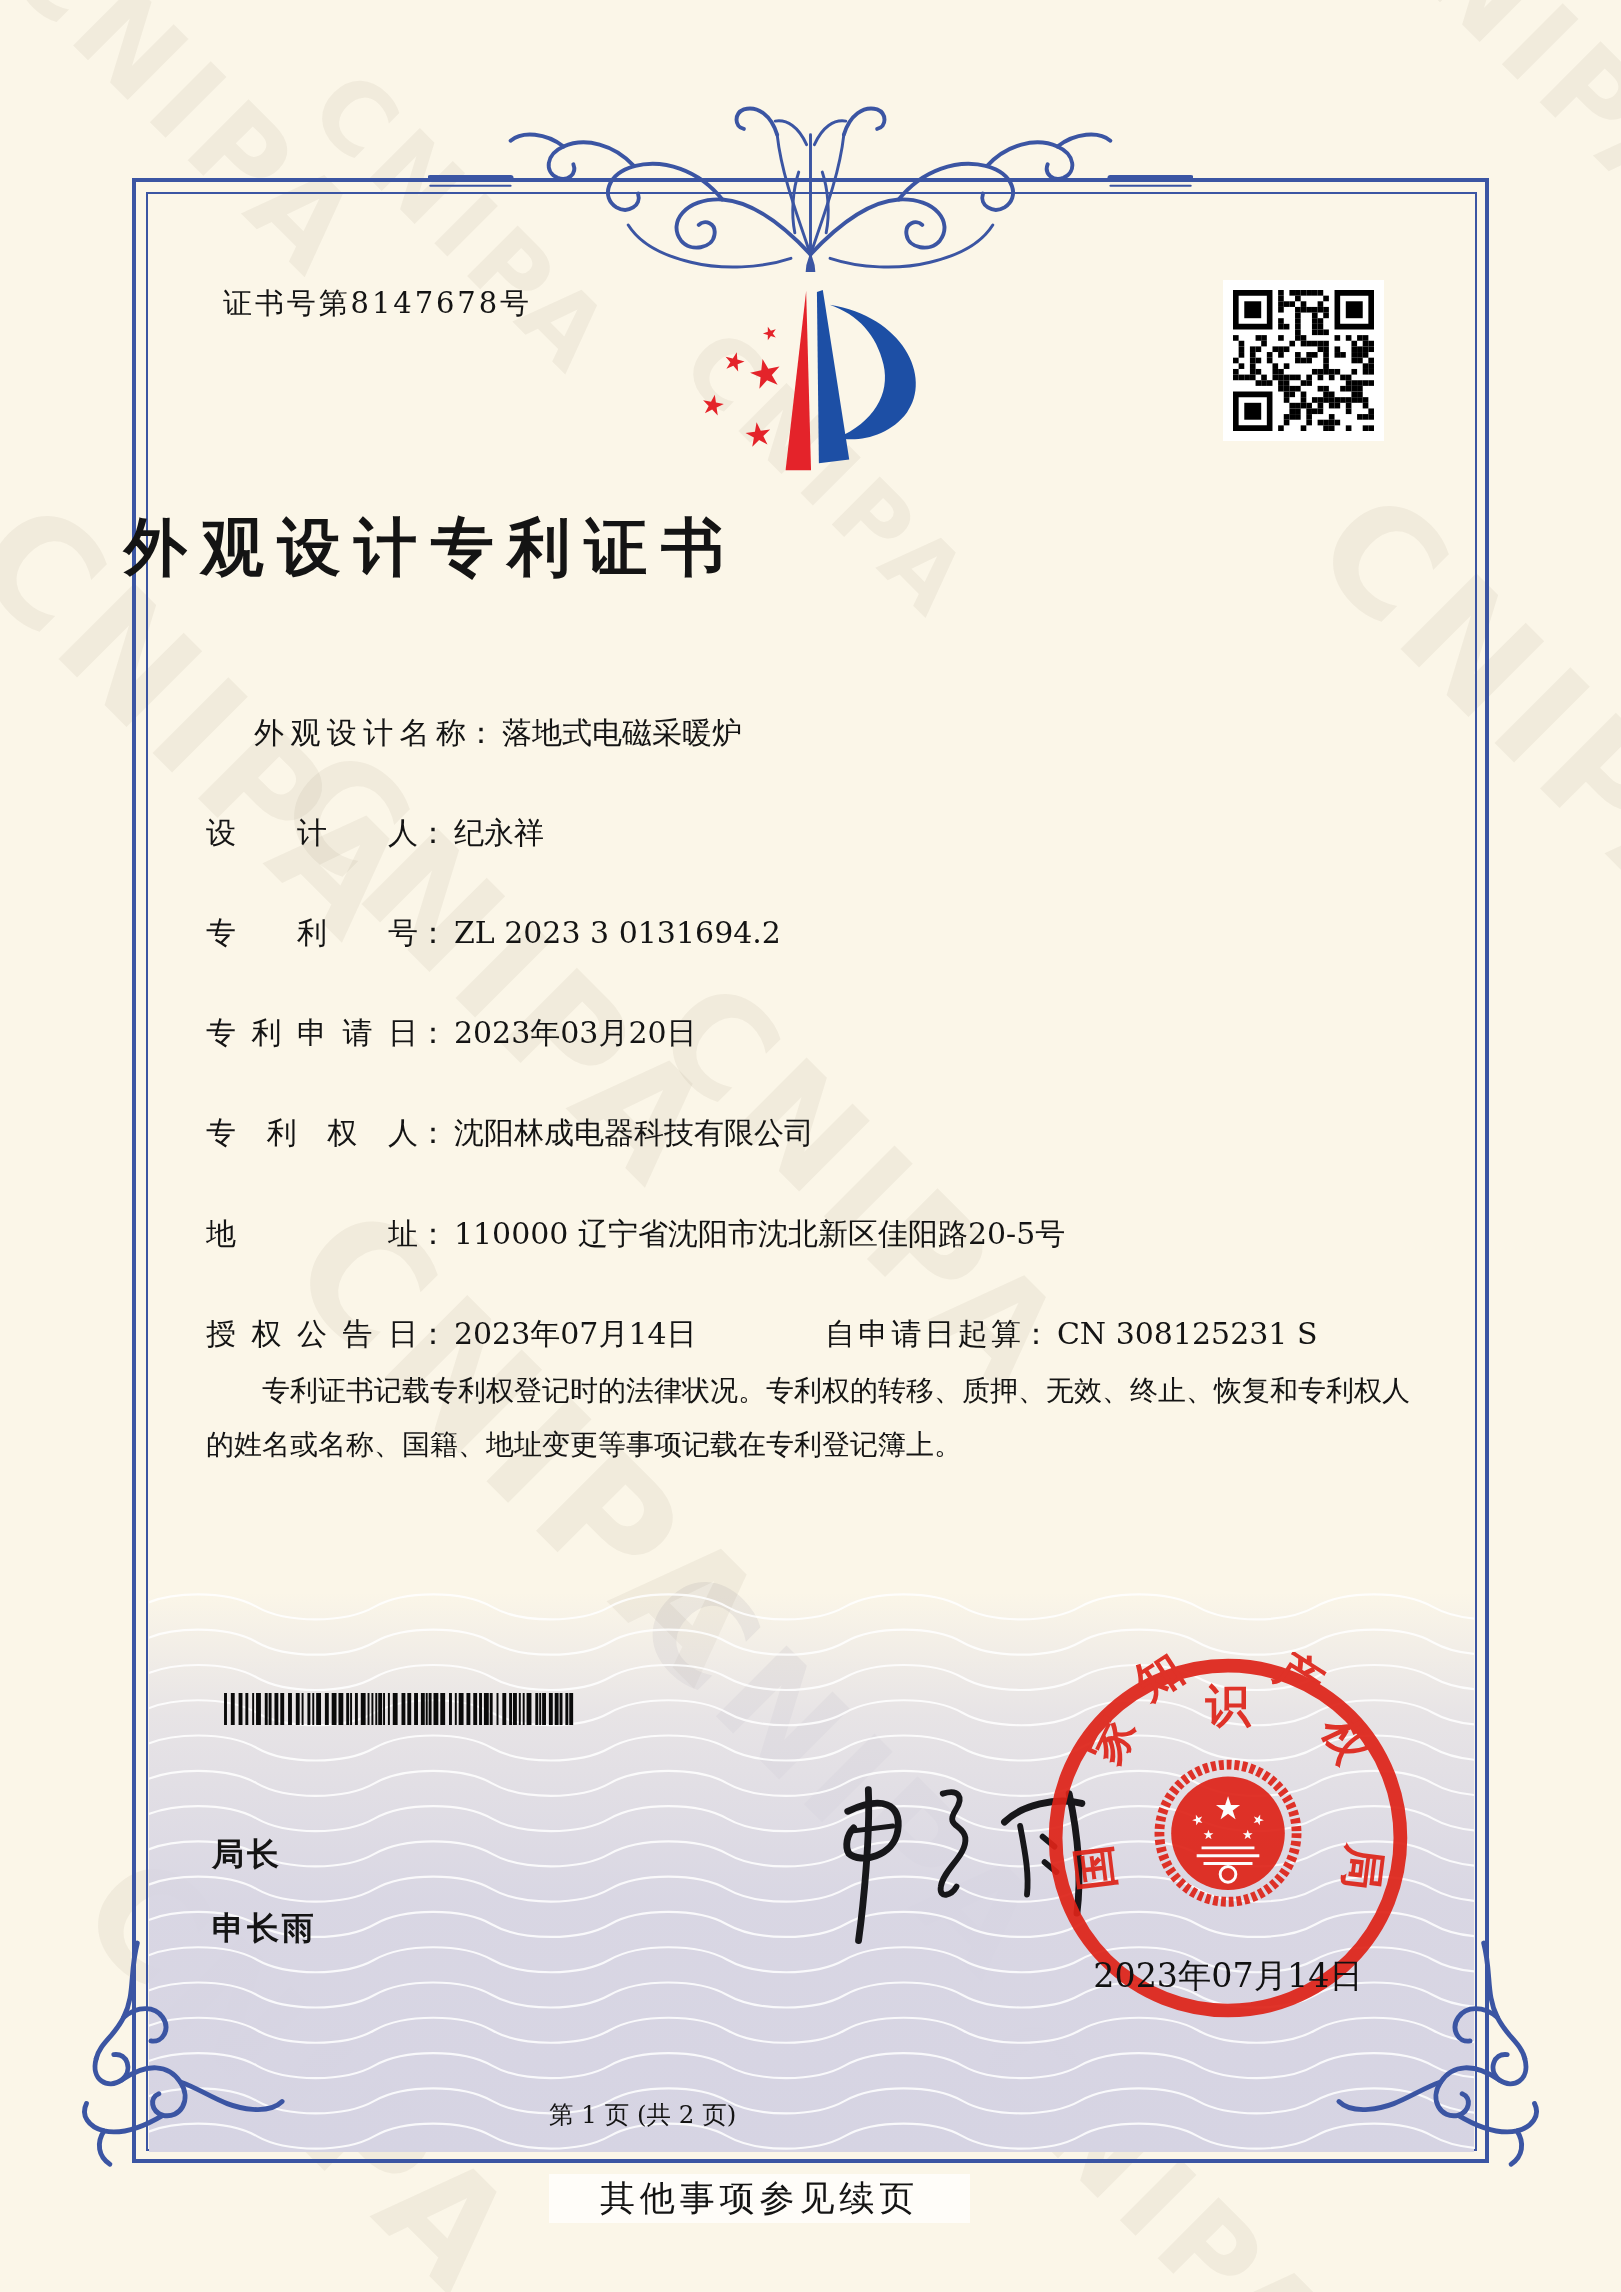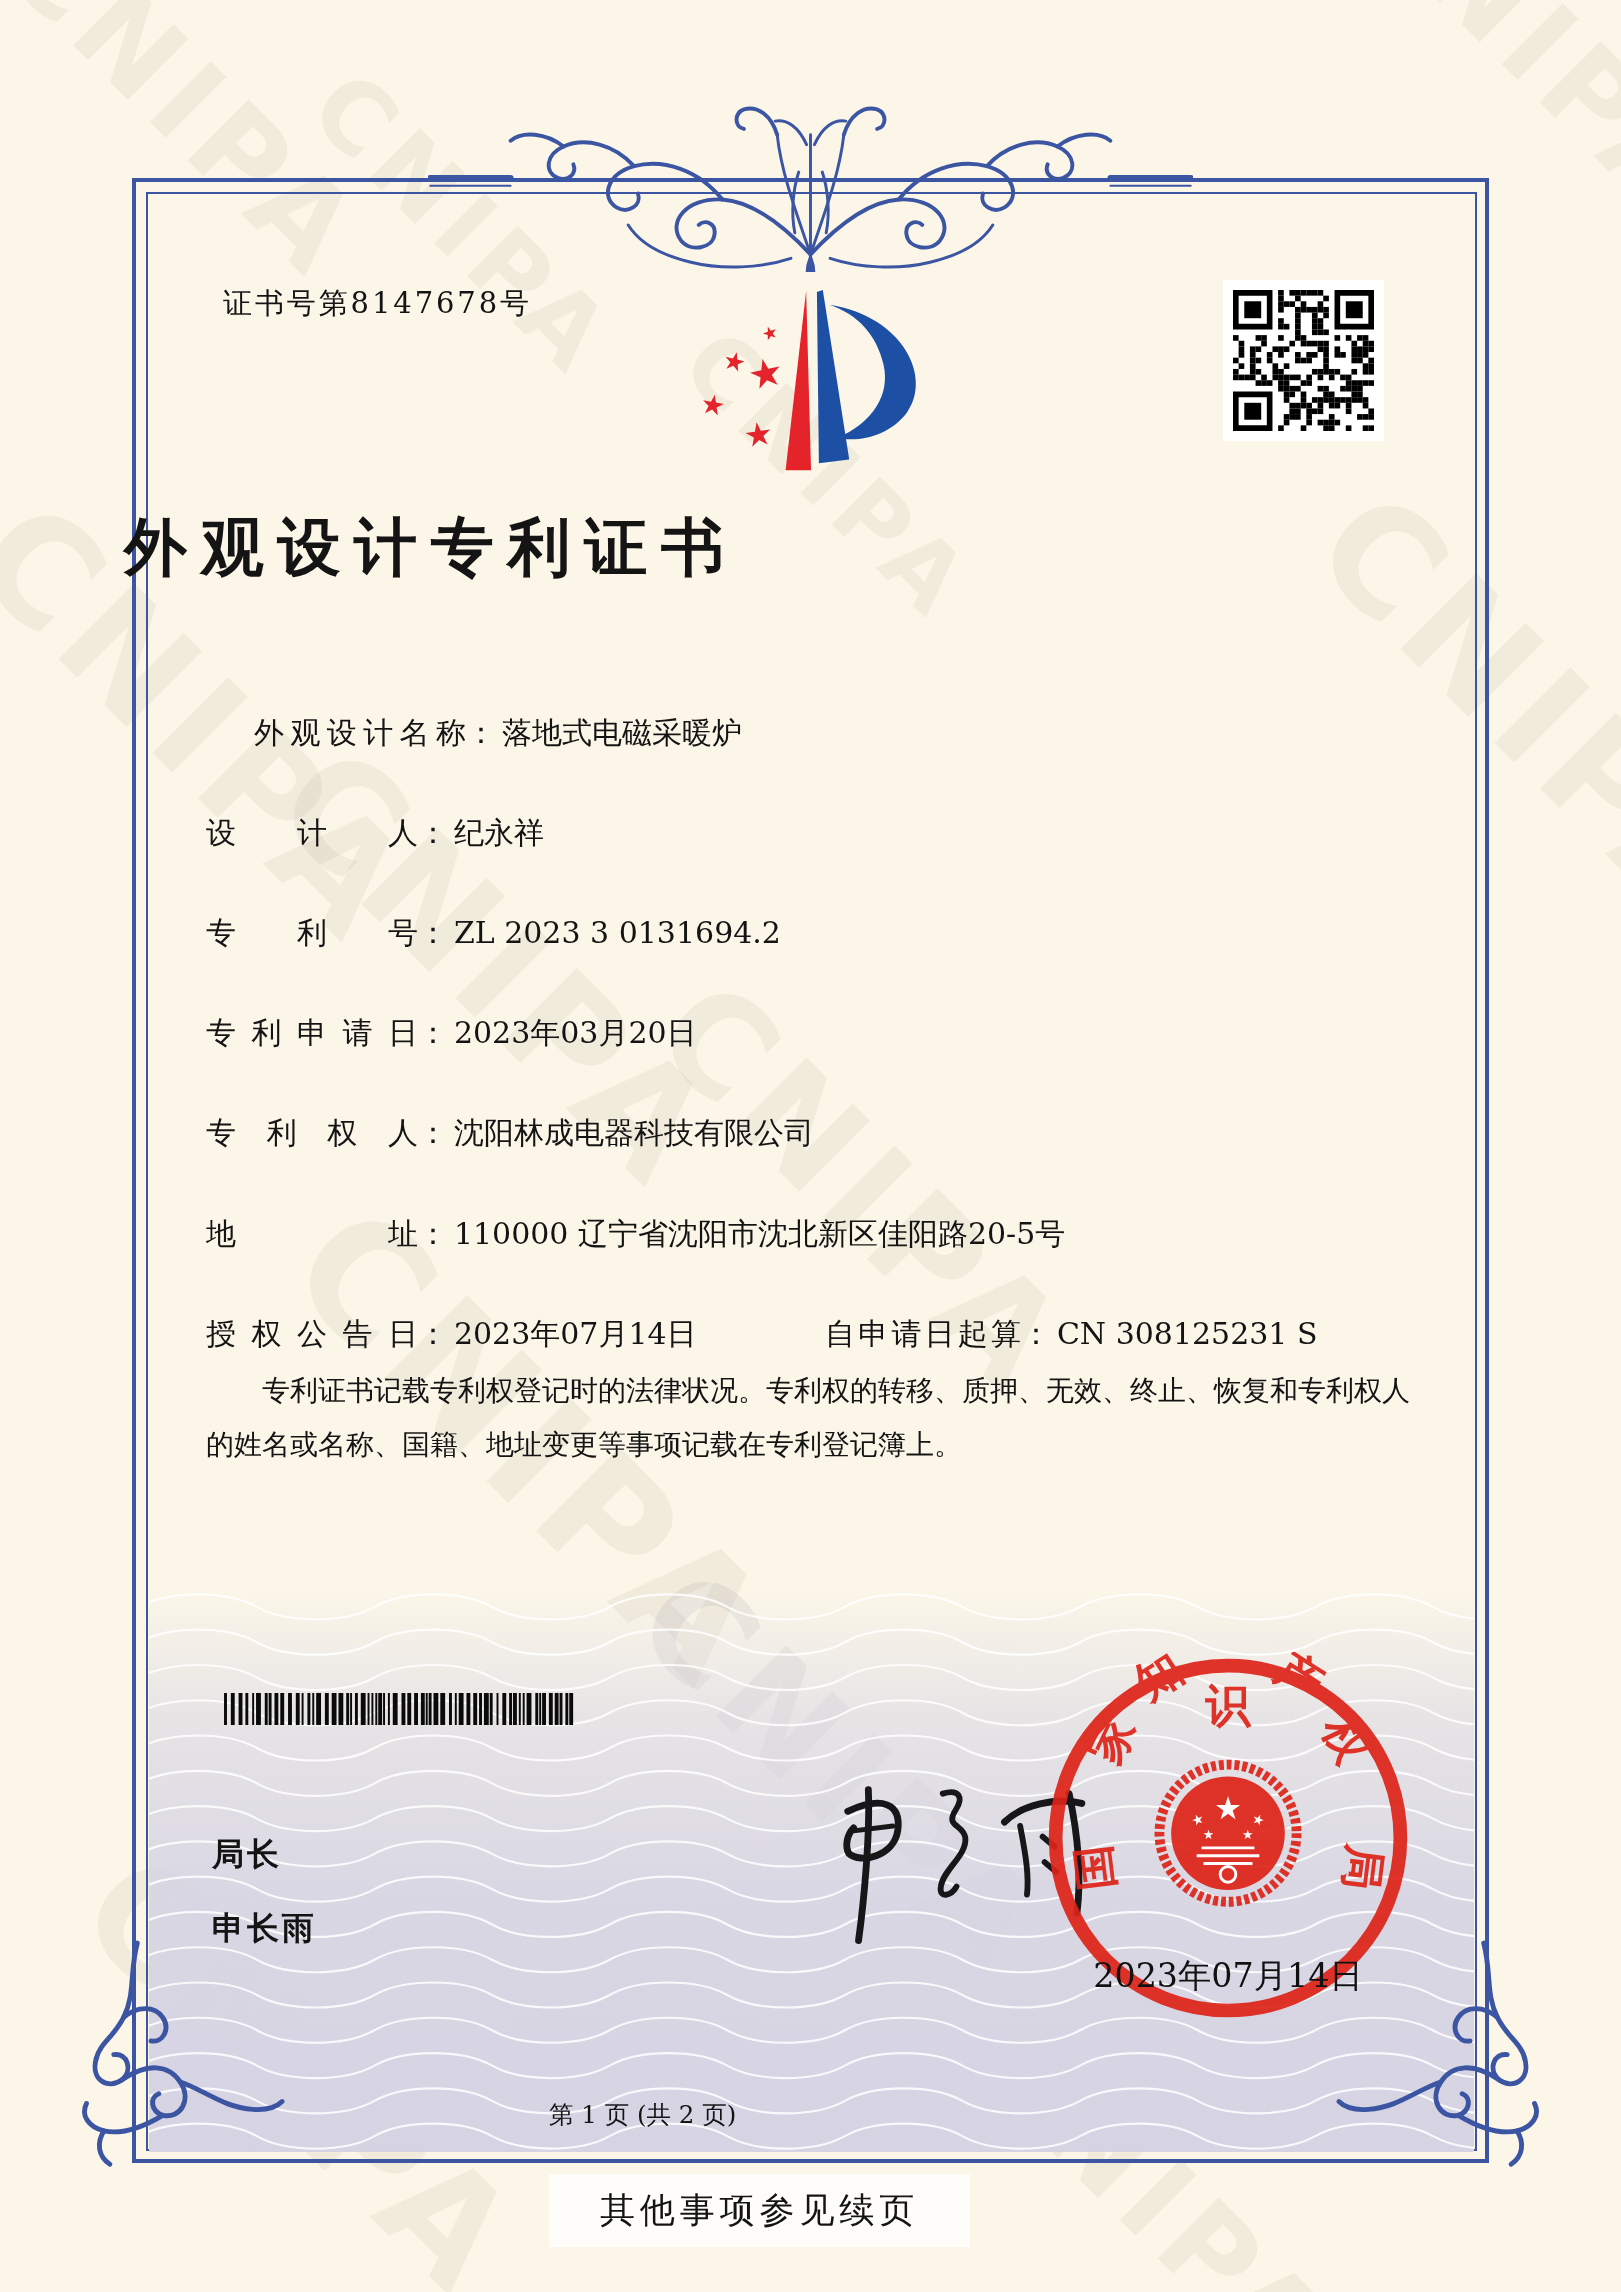--- a/index.html
+++ b/index.html
@@ -23,21 +23,21 @@
   .frow{left:206px;width:1274px;font-size:30px;white-space:nowrap;}
   .flabel{display:inline-block;width:212px;text-align:justify;text-align-last:justify;vertical-align:bottom;}
   .flabel2{display:inline-block;width:196px;text-align:justify;text-align-last:justify;vertical-align:bottom;}
   .fval{margin-left:5.9px;}
   .second-field{position:absolute;left:619px;top:0;}
   .paras{left:206px;top:1364px;width:1223px;font-size:28px;line-height:1.93;z-index:5;}
   .paras p{margin:0 0 13.7px 0;text-indent:2em;}
   .signoff{left:212px;font-size:32px;font-family:"DejaVu Sans","Liberation Sans",sans-serif;
            font-weight:600;letter-spacing:2.9px;z-index:6;}
   .footer-page{left:549px;top:2098px;width:392px;font-size:24.5px;z-index:6;}
-  .bottom-strip{left:549px;top:2174px;width:421px;height:73px;background:#fffdf9;z-index:6;
+  .bottom-strip{left:549px;top:2174px;width:421px;height:49px;background:#fffdf9;z-index:6;
                 display:flex;align-items:center;justify-content:center;font-size:35px;letter-spacing:4.9px;}
   svg{position:absolute;}
   .z4{z-index:4;} .z6{z-index:6;} .z7{z-index:7;}
 </style>
 </head>
 <body>
 
 <div class="wm" style="left:-39px;top:29px;font-size:118px;">CNIPA</div>
 <div class="wm" style="left:1313px;top:-29px;font-size:118px;">CNIPA</div>
 <div class="wm" style="left:274px;top:167px;font-size:98px;">CNIPA</div>

